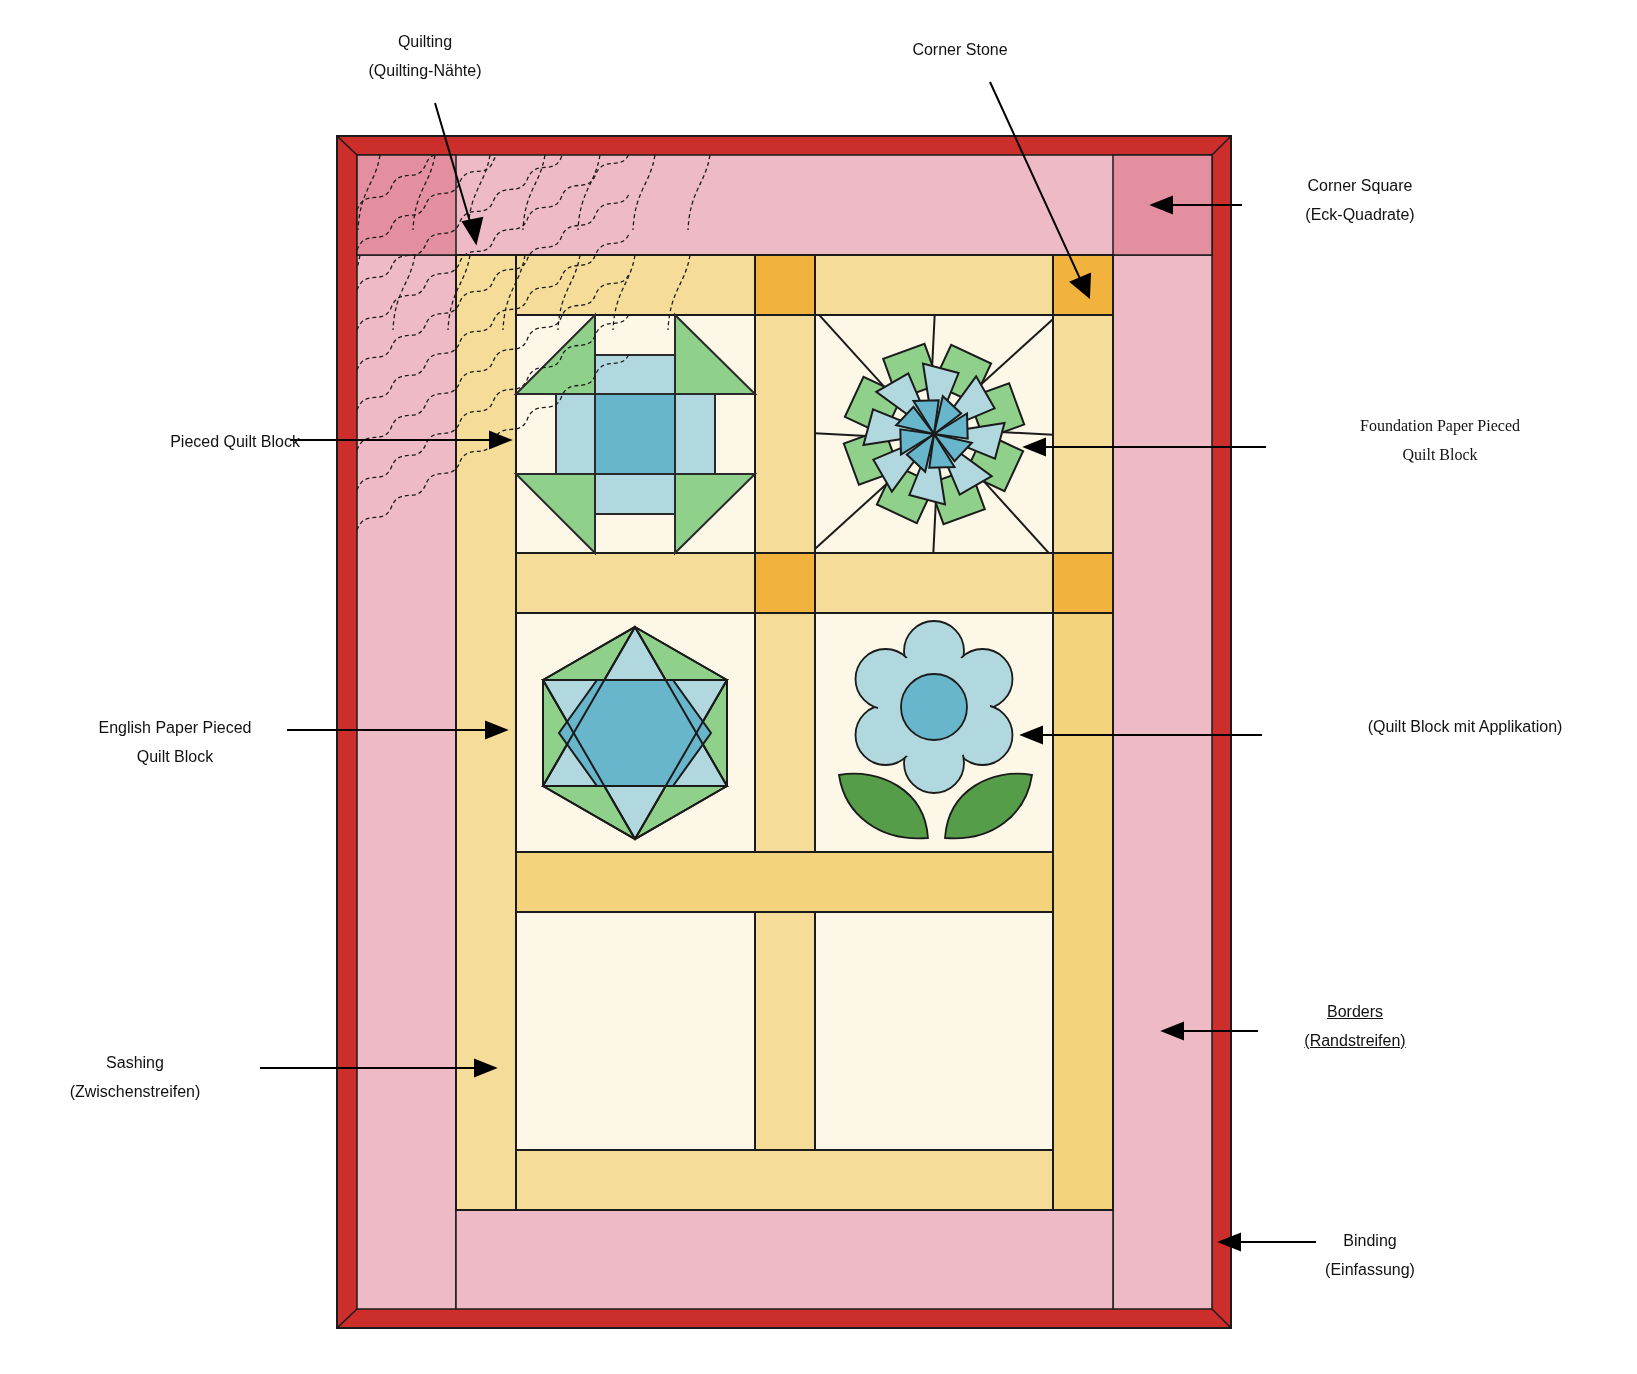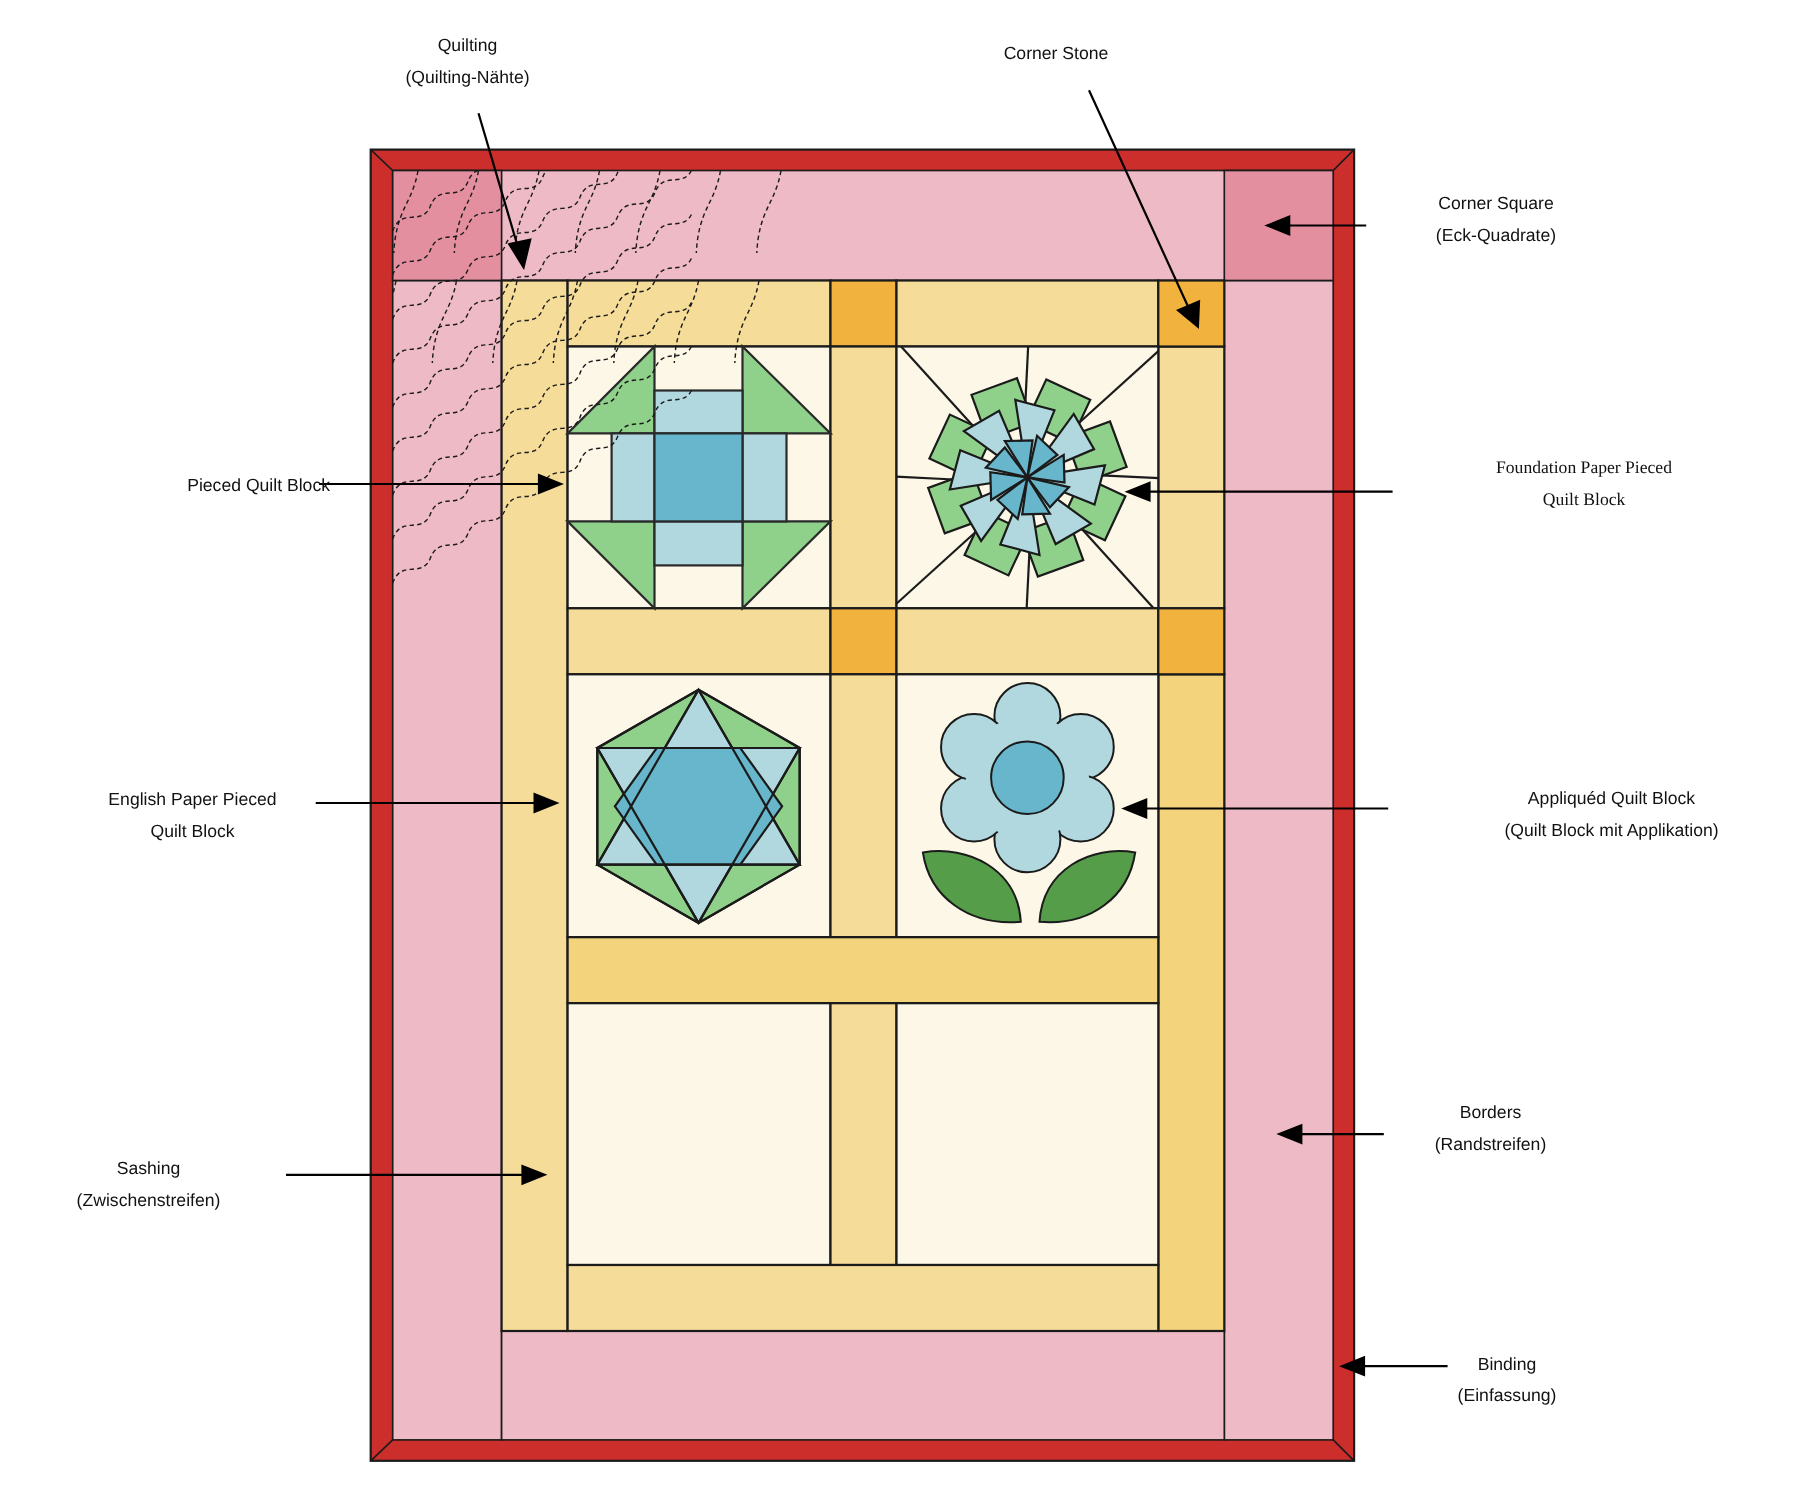--- a/index.html
+++ b/index.html
@@ -225,24 +225,23 @@
 </div>
 <div class="lbl" style="left:1295px; top:411px; width:290px;font-family:Liberation Serif, serif;">
   <span>Foundation Paper Pieced</span>
   <span>Quilt Block</span>
 </div>
 <div class="lbl" style="left:55px; top:713px; width:240px;">
   <span>English Paper Pieced</span>
   <span>Quilt Block</span>
 </div>
 <div class="lbl" style="left:1305px; top:712px; width:320px;">
-  <span>Appliquéd Quilt Block</span>
   <span>(Quilt Block mit Applikation)</span>
 </div>
-<div class="lbl" style="left:1255px; top:997px; width:200px;">
+<div class="lbl" style="left:1255px; top:997px; width:200px;text-decoration:underline;">
   <span>Borders</span>
   <span>(Randstreifen)</span>
 </div>
 <div class="lbl" style="left:30px; top:1048px; width:210px;">
   <span>Sashing</span>
   <span>(Zwischenstreifen)</span>
 </div>
 <div class="lbl" style="left:1270px; top:1226px; width:200px;">
   <span>Binding</span>
   <span>(Einfassung)</span>

